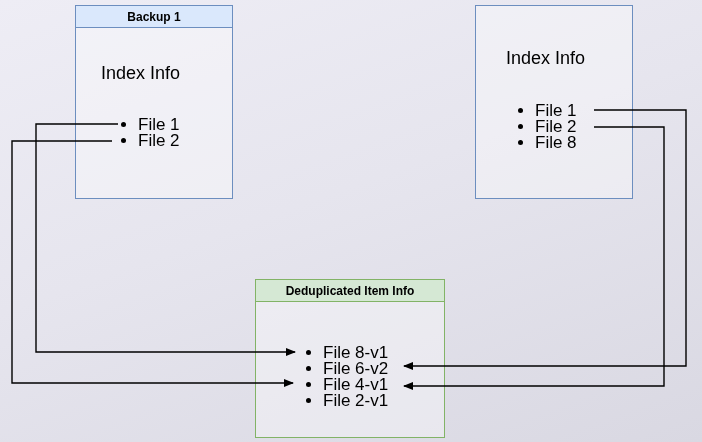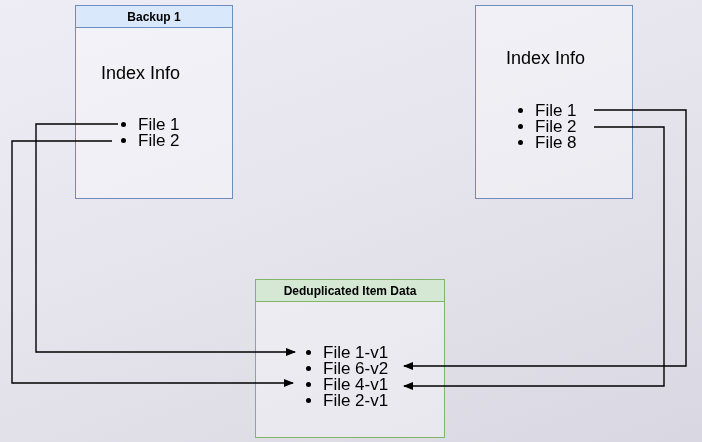--- a/index.html
+++ b/index.html
@@ -85,23 +85,23 @@
   <div class="node blue-node" id="backup2">
     <div class="index-label">Index Info</div>
     <ul class="file-list">
       <li>File 1</li>
       <li>File 2</li>
       <li>File 8</li>
     </ul>
   </div>
 
   <div class="node green-node" id="dedup">
-    <div class="node-header">Deduplicated Item Data</div>
+    <div class="node-header">Deduplicated Item Info</div>
     <ul class="file-list">
-      <li>File 1-v1</li>
+      <li>File 8-v1</li>
       <li>File 6-v2</li>
       <li>File 4-v1</li>
       <li>File 2-v1</li>
     </ul>
   </div>
 
   <svg id="arrow-layer" viewBox="0 0 702 442" xmlns="http://www.w3.org/2000/svg">
     <defs>
       <marker id="arrowhead" markerWidth="10" markerHeight="8" refX="9" refY="4" orient="auto" markerUnits="userSpaceOnUse">
         <path d="M0,0 L10,4 L0,8 Z" fill="#000"></path>

